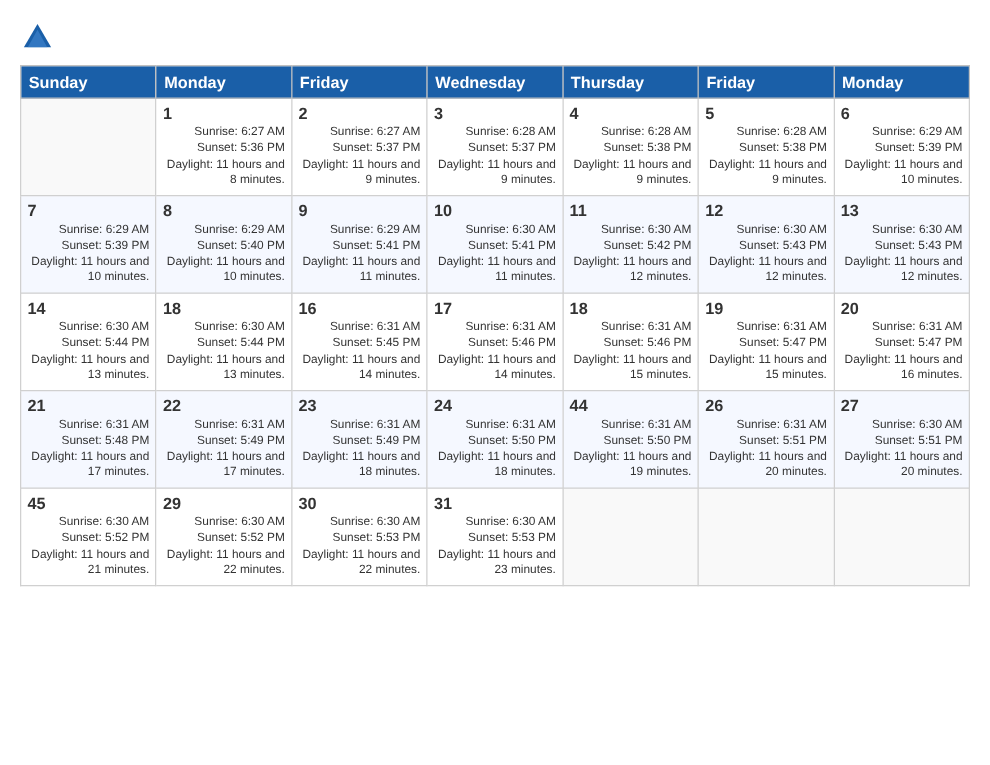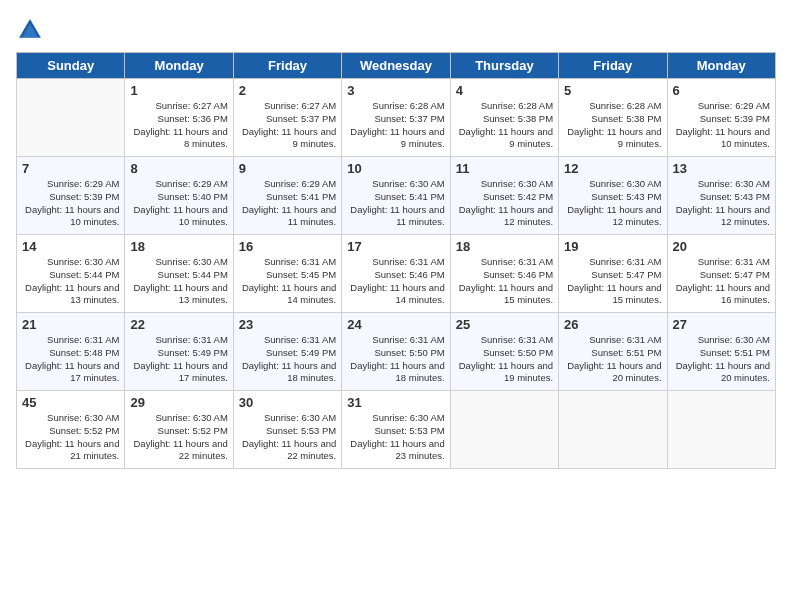--- a/index.html
+++ b/index.html
@@ -57,21 +57,21 @@
       color: #555;
     }
     table {
       width: 100%;
       border-collapse: collapse;
       table-layout: fixed;
     }
     .day-header {
       background-color: #1a5fa8;
       color: #fff;
-      text-align: center;
+      text-align: left;
       padding: 5px 6px;
       font-size: 13px;
       font-weight: bold;
       border: 1px solid #c0c0c0;
     }
     td {
       border: 1px solid #d0d0d0;
       vertical-align: top;
       padding: 4px 5px;
       height: 78px;
@@ -232,21 +232,21 @@
           </td>
           <td>
             <span class="day-num">23</span>
             <div class="cell-text">Sunrise: 6:31 AM<br>Sunset: 5:49 PM<br>Daylight: 11 hours and 18 minutes.</div>
           </td>
           <td>
             <span class="day-num">24</span>
             <div class="cell-text">Sunrise: 6:31 AM<br>Sunset: 5:50 PM<br>Daylight: 11 hours and 18 minutes.</div>
           </td>
           <td>
-            <span class="day-num">25</span>
+            <span class="day-num">44</span>
             <div class="cell-text">Sunrise: 6:31 AM<br>Sunset: 5:50 PM<br>Daylight: 11 hours and 19 minutes.</div>
           </td>
           <td>
             <span class="day-num">26</span>
             <div class="cell-text">Sunrise: 6:31 AM<br>Sunset: 5:51 PM<br>Daylight: 11 hours and 20 minutes.</div>
           </td>
           <td>
             <span class="day-num">27</span>
             <div class="cell-text">Sunrise: 6:30 AM<br>Sunset: 5:51 PM<br>Daylight: 11 hours and 20 minutes.</div>
           </td>

